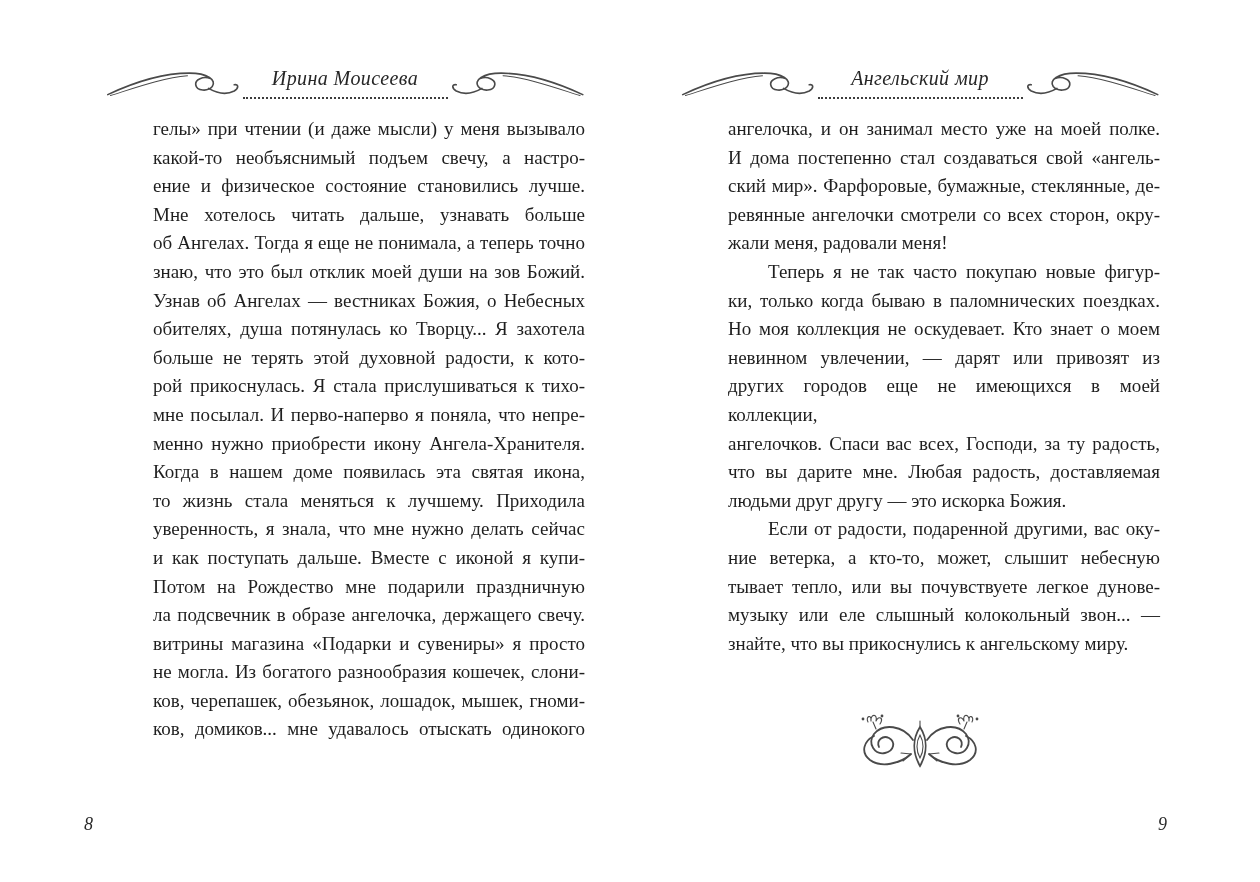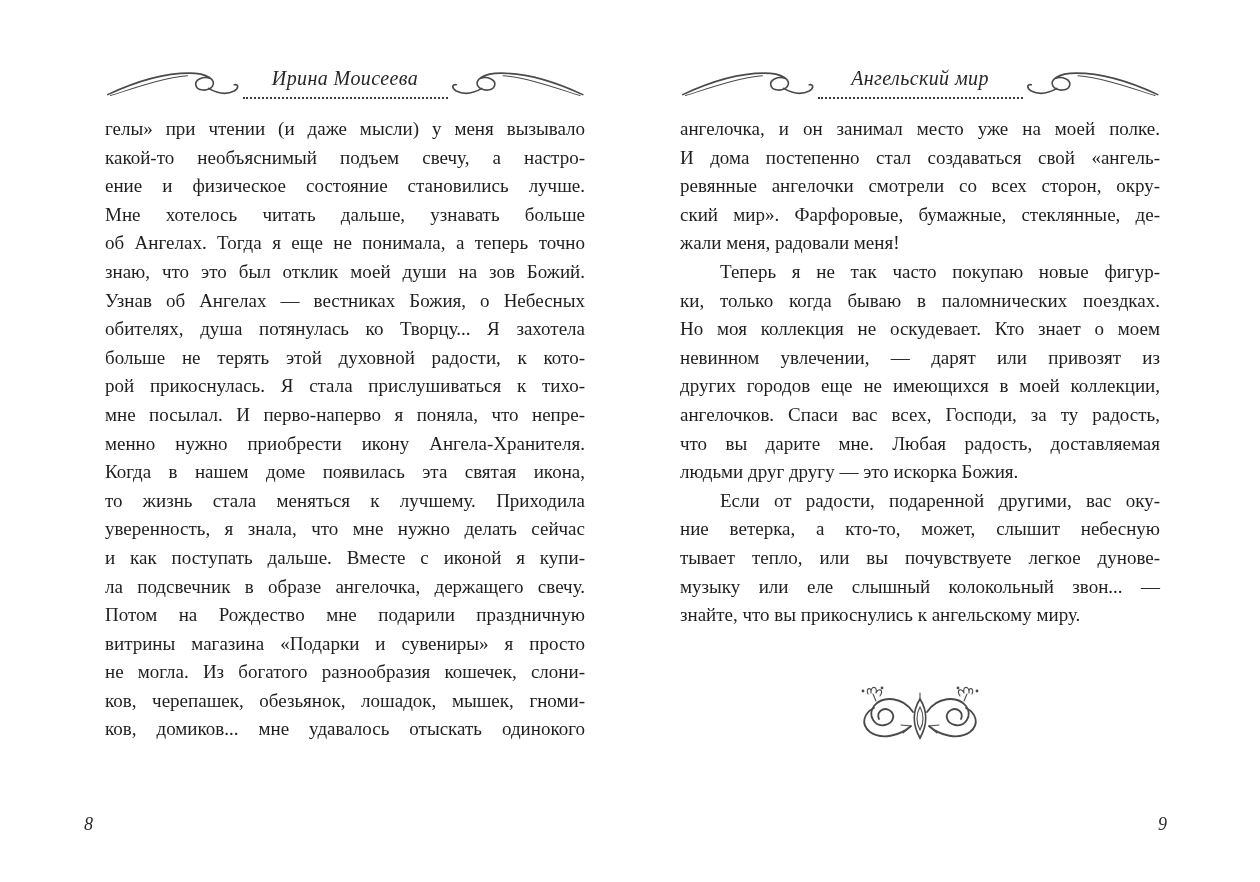--- a/index.html
+++ b/index.html
@@ -20,21 +20,21 @@
   .title-block{
     flex:0 0 auto;width:205px;text-align:center;
     padding-bottom:7px;border-bottom:2px dotted #3c3c3c;
   }
   .running-title{
     font-style:italic;font-size:20px;letter-spacing:.4px;color:#262626;
     white-space:nowrap;
   }
 
   .page-text{margin-top:11px;font-size:19px;line-height:28.6px;text-rendering:optimizeLegibility;}
-  .line{min-height:28.6px;}
+  .line{min-height:28.6px;margin-left:48px;}
   .line.just{text-align:justify;text-align-last:justify;}
   .line.indent{text-indent:40px;}
 
   .ornament-wrap{margin-top:54px;text-align:center;}
   .ornament-wrap svg{width:130px;height:64px;}
 
   .folio{
     position:absolute;top:814px;font-style:italic;font-size:18px;color:#2a2a2a;
   }
   .folio-left{left:84px;}
@@ -77,22 +77,22 @@
         <div class="line just">Узнав об Ангелах — вестниках Божия, о Небесных</div>
         <div class="line just">обителях, душа потянулась ко Творцу... Я захотела</div>
         <div class="line just">больше не терять этой духовной радости, к кото-</div>
         <div class="line just">рой прикоснулась. Я стала прислушиваться к тихо-</div>
         <div class="line just">мне посылал. И перво-наперво я поняла, что непре-</div>
         <div class="line just">менно нужно приобрести икону Ангела-Хранителя.</div>
         <div class="line just">Когда в нашем доме появилась эта святая икона,</div>
         <div class="line just">то жизнь стала меняться к лучшему. Приходила</div>
         <div class="line just">уверенность, я знала, что мне нужно делать сейчас</div>
         <div class="line just">и как поступать дальше. Вместе с иконой я купи-</div>
+        <div class="line just">Потом на Рождество мне подарили праздничную</div>
         <div class="line just">ла подсвечник в образе ангелочка, держащего свечу.</div>
-        <div class="line just">Потом на Рождество мне подарили праздничную</div>
         <div class="line just">витрины магазина «Подарки и сувениры» я просто</div>
         <div class="line just">не могла. Из богатого разнообразия кошечек, слони-</div>
         <div class="line just">ков, черепашек, обезьянок, лошадок, мышек, гноми-</div>
         <div class="line just">ков, домиков... мне удавалось отыскать одинокого</div>
       </div>
   </section>
 
   <section class="page page-right">
     <header class="page-header">
       <span class="flourish">
@@ -109,22 +109,22 @@
         <svg viewBox="0 0 150 38" preserveAspectRatio="none">
           <path class="deco" d="M3,32 C28,20 62,8 92,8 C112,8 122,16 117,23 C112,29 100,28 99,21 C98,15 107,11 115,14"></path>
           <path class="deco-thin" d="M6,33 C34,24 64,13 90,11"></path>
           <path class="deco" d="M113,25 C123,31 133,32 141,28 C146,25 146,20 141,21"></path>
         </svg>
       </span>
     </header>
     <div class="page-text">
         <div class="line just">ангелочка, и он занимал место уже на моей полке.</div>
         <div class="line just">И дома постепенно стал создаваться свой «ангель-</div>
+        <div class="line just">ский мир». Фарфоровые, бумажные, стеклянные, де-</div>
         <div class="line just">ревянные ангелочки смотрели со всех сторон, окру-</div>
-        <div class="line just">ский мир». Фарфоровые, бумажные, стеклянные, де-</div>
         <div class="line">жали меня, радовали меня!</div>
         <div class="line indent just">Теперь я не так часто покупаю новые фигур-</div>
         <div class="line just">ки, только когда бываю в паломнических поездках.</div>
         <div class="line just">Но моя коллекция не оскудевает. Кто знает о моем</div>
         <div class="line just">невинном увлечении, — дарят или привозят из</div>
         <div class="line just">других городов еще не имеющихся в моей коллекции,</div>
         <div class="line just">ангелочков. Спаси вас всех, Господи, за ту радость,</div>
         <div class="line just">что вы дарите мне. Любая радость, доставляемая</div>
         <div class="line">людьми друг другу — это искорка Божия.</div>
         <div class="line indent just">Если от радости, подаренной другими, вас оку-</div>

